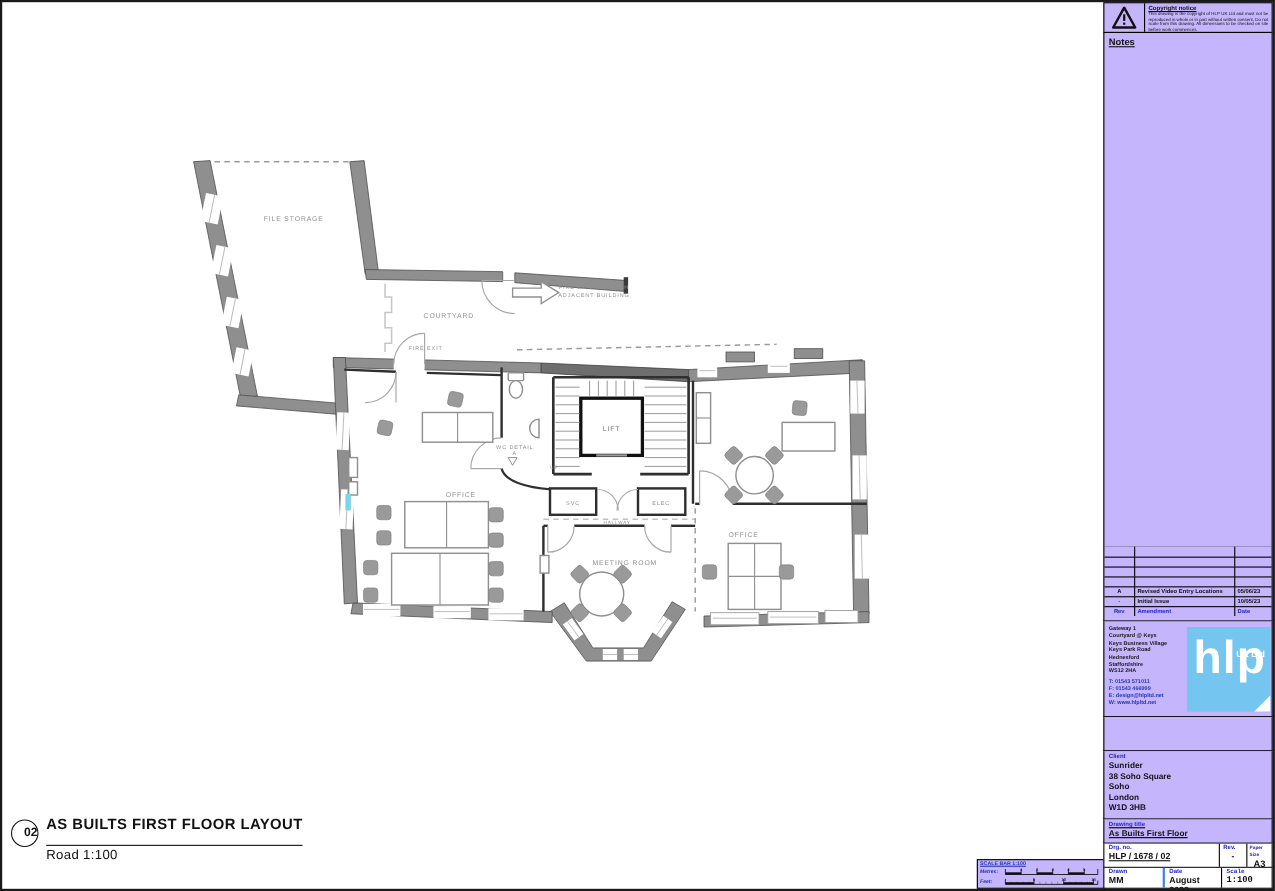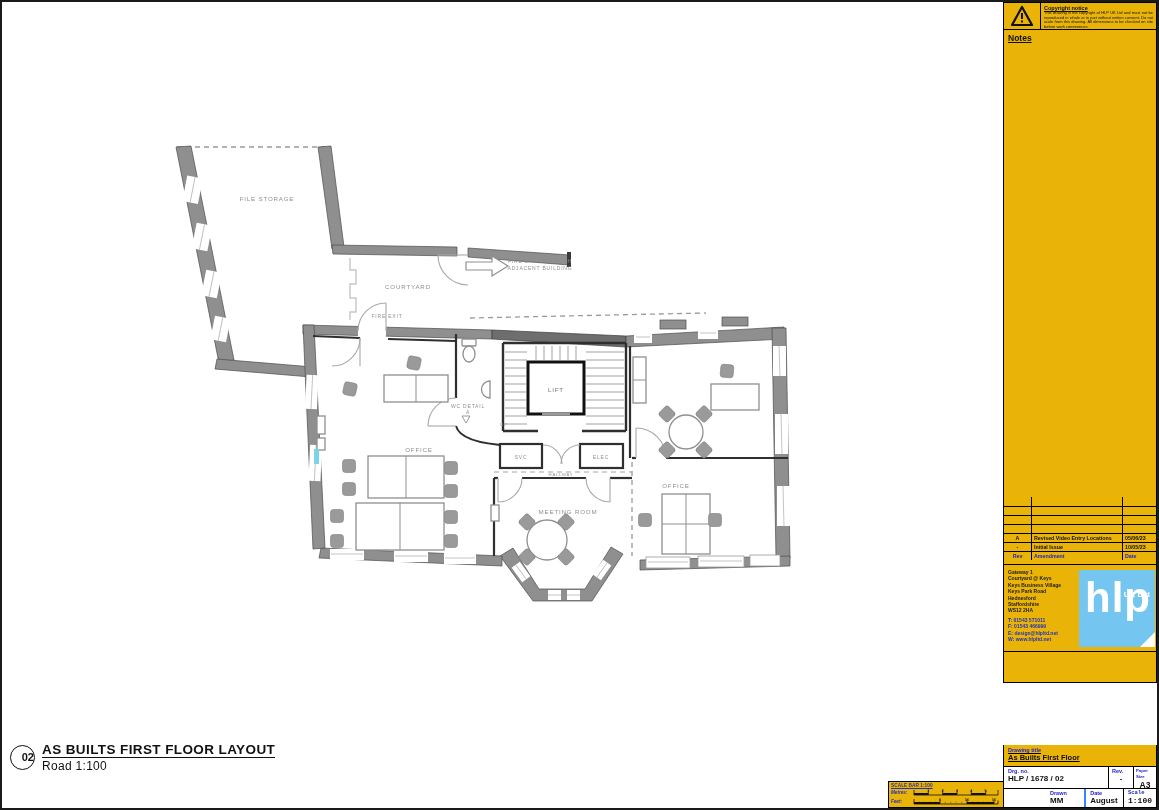--- a/index.html
+++ b/index.html
@@ -1,20 +1,20 @@
 <!DOCTYPE html>
 <html><head>
 <meta charset="utf-8">
 <style>
   html,body{margin:0;padding:0;background:#e8e8e8;}
   .page{position:relative;width:1159px;height:810px;background:#fff;overflow:hidden;
         font-family:"Liberation Sans",sans-serif;}
   .frame{position:absolute;inset:0;border:2px solid #1a1a1a;pointer-events:none;}
   .abs{position:absolute;}
-  .box{position:absolute;border:1px solid #000;background:#eab308;box-sizing:border-box;}
+  .box{position:absolute;border:1px solid #000;background:#c4b5fd;box-sizing:border-box;}
   .tb-label{font-size:5.5px;color:#2323c8;font-weight:bold;line-height:6px;}
   .tiny{font-size:4px;line-height:4.6px;color:#111;}
   
   .wall{fill:#8f8f8f;stroke:#4c4c4c;stroke-width:0.7;}
   .darkwall{fill:#6e6e6e;stroke:#3c3c3c;stroke-width:0.7;}
   .part{stroke:#2f2f2f;stroke-width:2.2;fill:none;}
   .furn{stroke:#8f8f8f;stroke-width:1.3;fill:#fff;}
   .furnln{stroke:#8f8f8f;stroke-width:1;}
   .ch{fill:#9a9a9a;stroke:#7d7d7d;stroke-width:0.6;}
   .door{stroke:#a8a8a8;stroke-width:1.1;fill:none;}
@@ -39,21 +39,21 @@
   .rev-cell{border-top:1px solid #000;border-right:1px solid #000;height:9px;
         font-size:5.3px;line-height:9px;padding:0 2px;box-sizing:border-box;
         overflow:hidden;white-space:nowrap;color:#111;font-weight:bold;}
   .rev-cell:nth-child(3n){border-right:none;}
   .rev-head{color:#2323c8;}
   .planTitle{position:absolute;left:10px;top:742px;display:flex;align-items:flex-start;}
   .refCircle{width:23px;height:23px;border:1.6px solid #111;border-radius:50%;
         text-align:right;font-size:11px;font-weight:bold;line-height:23px;color:#111;margin-top:3px;}
   .ptText{margin-left:7px;}
   .ptMain{font-size:13.5px;font-weight:bold;letter-spacing:0.4px;color:#111;
-        border-bottom:1.8px solid #111;padding-bottom:0;}
+        border-bottom:1.8px solid #111;padding-bottom:11px;}
   .ptScale{font-size:12px;color:#111;margin-top:1px;letter-spacing:0.3px;}
   .sb-label{font-size:4.6px;color:#2333b8;font-weight:bold;font-style:italic;width:22px;}
   .sb-row{display:flex;align-items:center;height:9px;}
 </style>
 </head>
 <body>
 
 <div class="page">
 
   <svg class="abs" style="left:0;top:0" width="1003" height="810" viewBox="0 0 1003 810">
@@ -440,43 +440,53 @@
     </div>
     <div class="logo" style="left:75px;top:5px;width:76px;height:77px;">
       <div class="ukltd">UK Ltd</div>
       <div class="hlp">hlp</div>
       <div class="fold"></div>
     </div>
   </div>
 
   <div class="box" style="left:1003px;top:652px;width:154px;height:31px;border-top:none;"></div>
 
+  <div class="box" style="left:1003px;top:683px;width:154px;height:62px;border-top:none;padding:2px 4px;">
+    <div class="tb-label">Client</div>
+    <div class="client-lines">
+      <div>Sunrider</div>
+      <div>38 Soho Square</div>
+      <div>Soho</div>
+      <div>London</div>
+      <div>W1D 3HB</div>
+    </div>
+  </div>
 
   <div class="box" style="left:1003px;top:745px;width:154px;height:22px;border-top:none;padding:2px 4px;text-decoration:underline;">
     <div class="tb-label">Drawing title</div>
     <div style="font-size:7.5px;font-weight:bold;color:#111;">As Builts First Floor</div>
   </div>
 
   <div class="abs" style="left:1003px;top:767px;width:154px;height:22px;display:flex;box-sizing:border-box;border:1px solid #000;border-top:none;background:#fff;">
     <div style="width:105px;border-right:1px solid #000;padding:1px 4px;box-sizing:border-box;">
       <div class="tb-label">Drg. no.</div>
-      <div class="val" style="font-size:8px;">HLP / 1678 / 02</div>
+      <div class="val" style="font-size:8px;text-decoration:underline;">HLP / 1678 / 02</div>
     </div>
     <div style="width:25px;border-right:1px solid #000;padding:1px 3px;box-sizing:border-box;text-align:center;">
       <div class="tb-label" style="text-align:left">Rev.</div>
       <div class="val" style="font-size:8px;">-</div>
     </div>
     <div style="flex:1;padding:1px 2px;box-sizing:border-box;text-align:center;">
       <div class="tb-label" style="font-size:4.3px;text-align:left">Paper Size</div>
       <div class="val" style="font-size:8.5px;">A3</div>
     </div>
   </div>
 
   <div class="abs" style="left:1003px;top:789px;width:154px;height:19px;display:flex;box-sizing:border-box;border:1px solid #000;border-top:none;background:#fff;">
-    <div style="width:55px;border-right:2px solid #3b82f6;padding:1px 4px;box-sizing:border-box;margin-left:42px;">
+    <div style="width:55px;border-right:2px solid #3b82f6;padding:1px 4px;box-sizing:border-box;">
       <div class="tb-label">Drawn</div>
       <div class="val" style="font-size:8px;">MM</div>
     </div>
     <div style="width:52px;border-right:1px solid #000;padding:1px 4px;box-sizing:border-box;">
       <div class="tb-label">Date</div>
       <div class="val" style="font-size:8px;">August 2023</div>
     </div>
     <div style="flex:1;padding:1px 4px;box-sizing:border-box;font-family:Liberation Mono, monospace;">
       <div class="tb-label">Scale</div>
       <div class="val" style="font-size:8px;">1:100</div>

